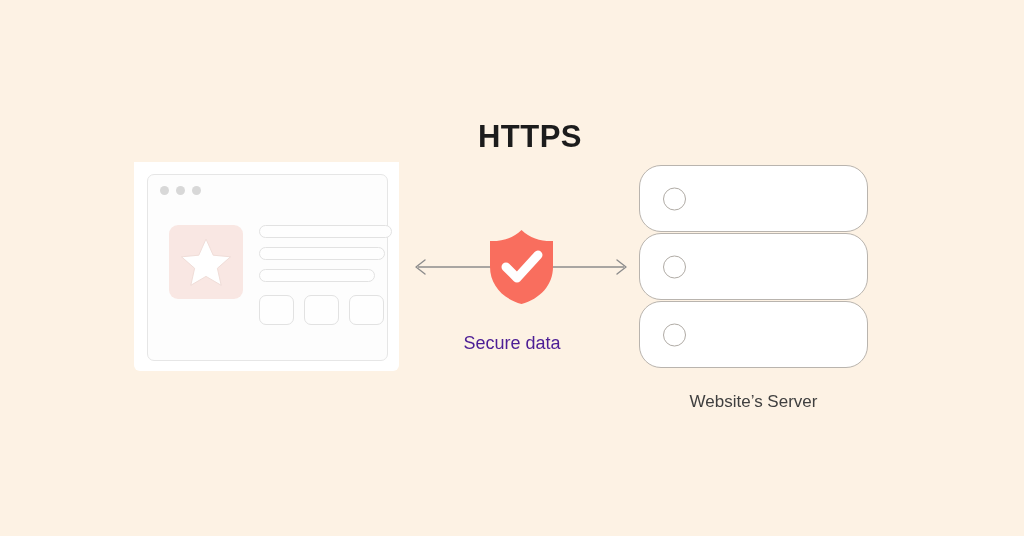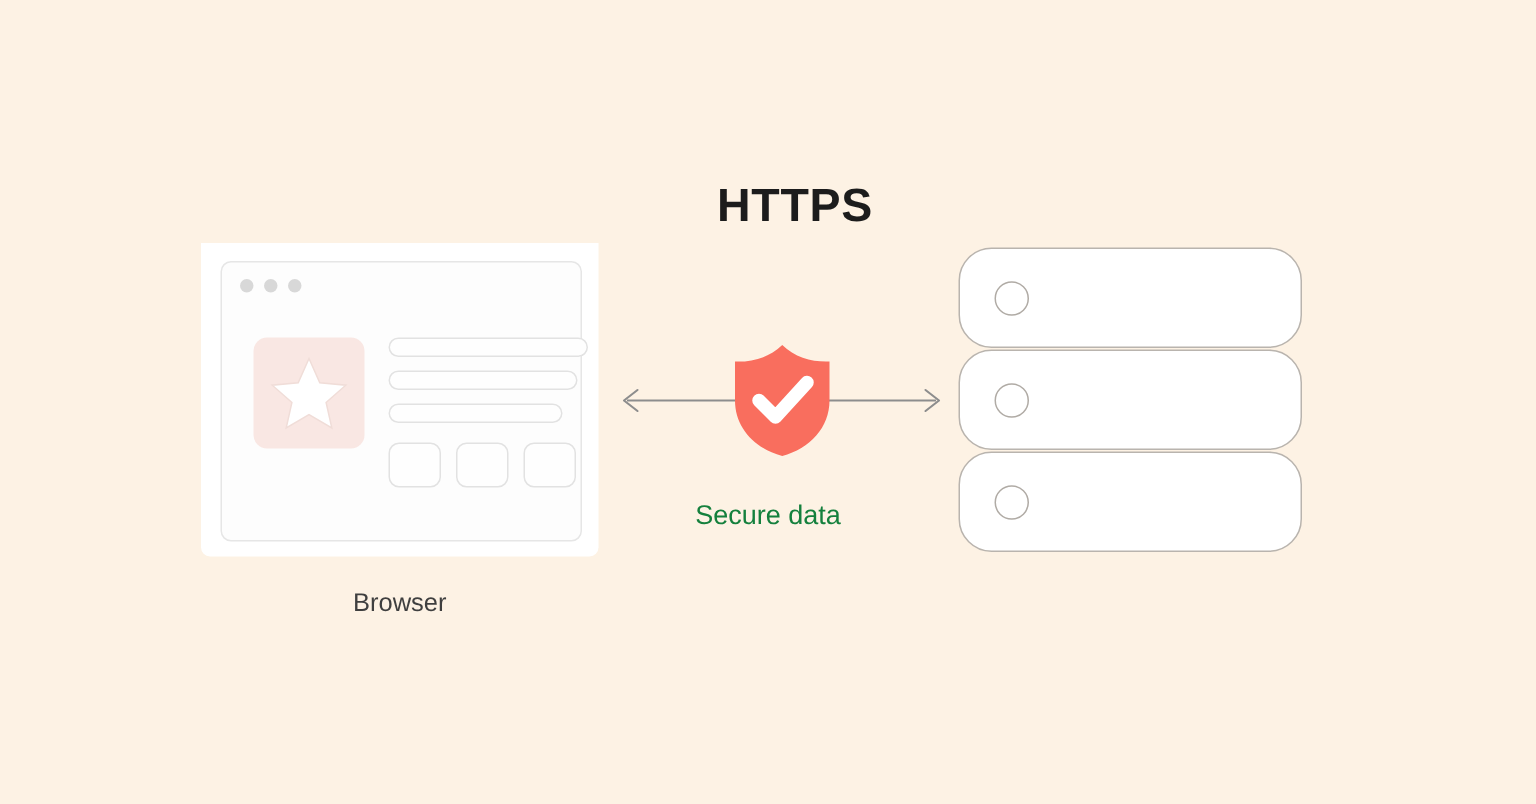--- a/index.html
+++ b/index.html
@@ -141,21 +141,21 @@
   }
   .shield svg { display: block; width: 100%; height: 100%; }
 
   .secure-caption {
     position: absolute;
     left: 0;
     right: 0;
     top: 333px;
     text-align: center;
     font-size: 18px;
-    color: #15803d;
+    color: #4c1d95;
   }
 
   
   .server-stack {
     position: absolute;
     left: 639px;
     top: 165px;
     width: 229px;
     height: 203px;
   }
@@ -232,21 +232,20 @@
 
       <div class="chips">
         <div class="chip"></div>
         <div class="chip"></div>
         <div class="chip"></div>
       </div>
 
     </div>
   </div>
 
-  <div class="node-label browser-label">Browser</div>
 
   <svg class="link-arrow" viewBox="0 0 222 30">
     <line x1="8" y1="15" x2="214" y2="15" stroke="#8d8d8d" stroke-width="1.4"></line>
     <polyline points="15,8 6,15 15,22" fill="none" stroke="#8d8d8d" stroke-width="1.4" stroke-linecap="round" stroke-linejoin="round"></polyline>
     <polyline points="207,8 216,15 207,22" fill="none" stroke="#8d8d8d" stroke-width="1.4" stroke-linecap="round" stroke-linejoin="round"></polyline>
   </svg>
 
   <div class="shield">
     <svg viewBox="0 0 69 76">
       <path d="M34.5 1 C26 9.5 14 12.5 3 12 L3 38 C3 56 16 70 34.5 75 C53 70 66 56 66 38 L66 12 C55 12.5 43 9.5 34.5 1 Z" fill="#f96e5e"></path>
@@ -261,14 +260,15 @@
       <span class="server-led"></span>
     </div>
     <div class="server-unit u2">
       <span class="server-led"></span>
     </div>
     <div class="server-unit u3">
       <span class="server-led"></span>
     </div>
   </div>
 
+  <div class="node-label server-label">Website’s Server</div>
 
 </div>
 
 </body></html>

